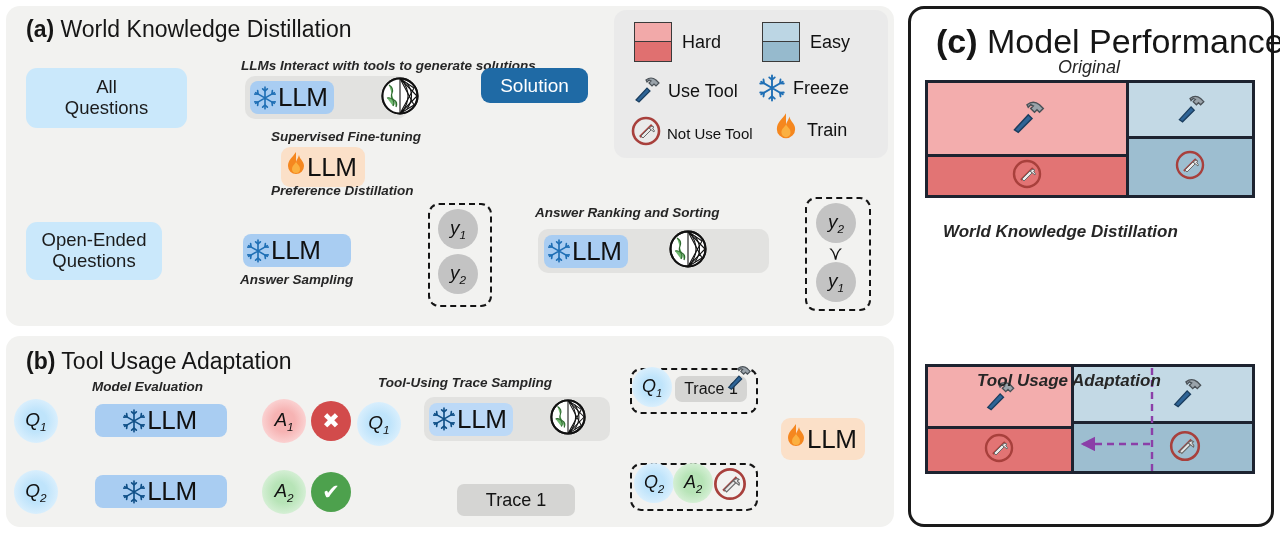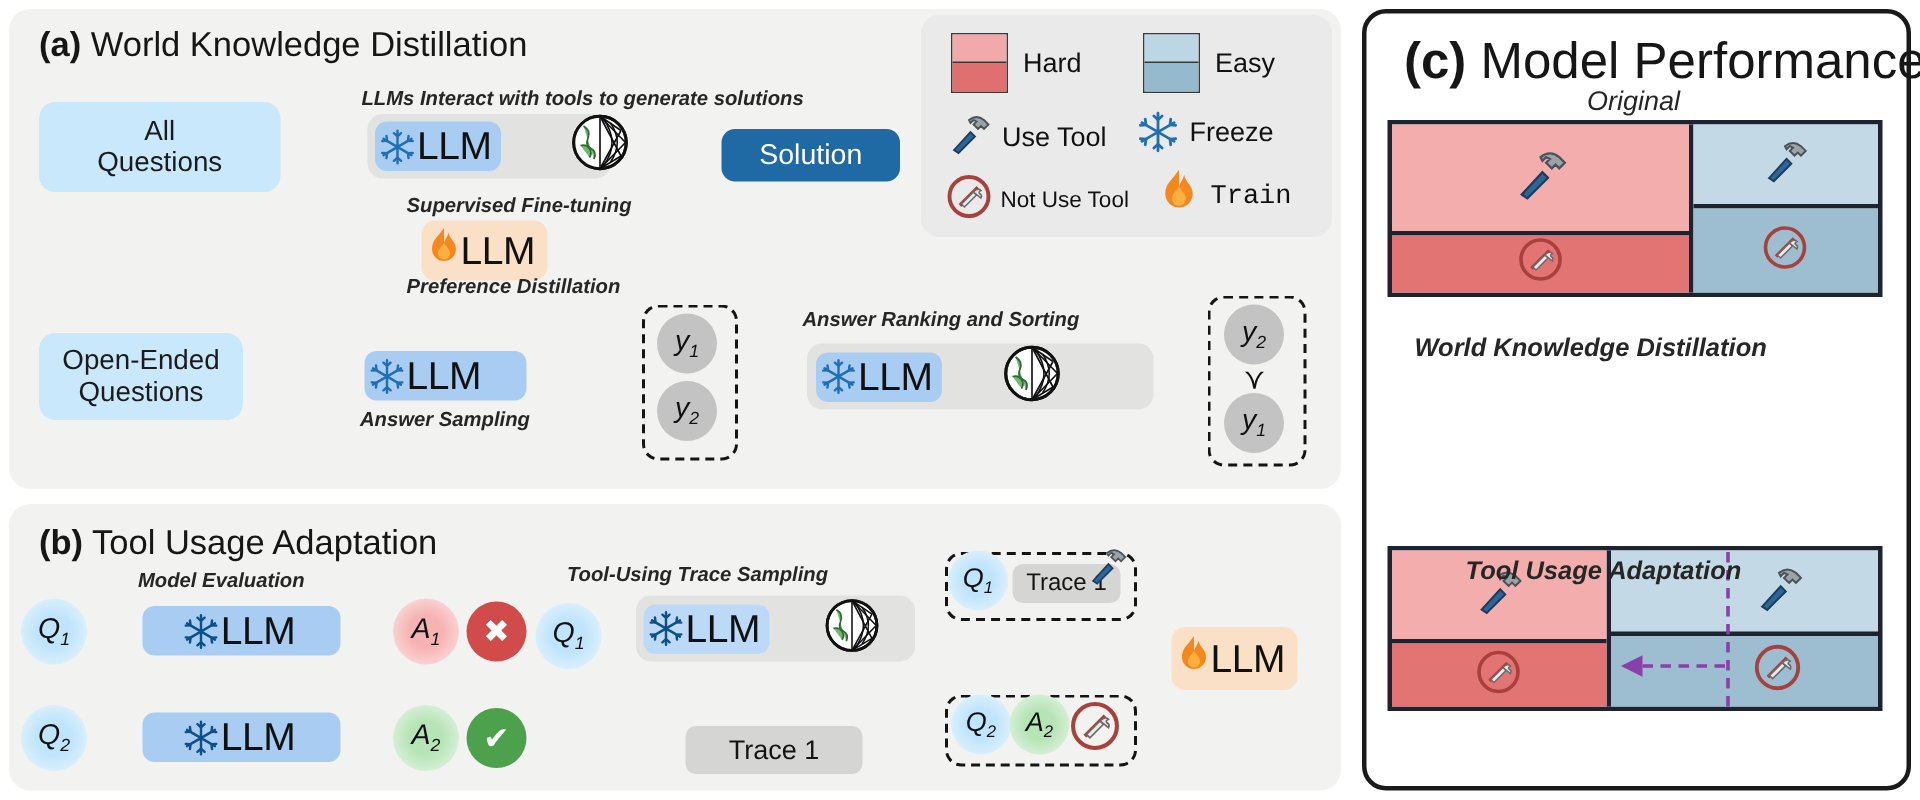--- a/index.html
+++ b/index.html
@@ -168,21 +168,21 @@
       <path d="M7 22 q4-1 6 2 q2 3 0 6" fill="#6fb86f" stroke="#2f6b2f" stroke-width="1.2"></path>
       <g stroke="#111" stroke-width="1.1" fill="none">
         <path d="M20 2.5 L34 12 M20 2.5 L37 20 M20 2.5 L34 29 M20 37.5 L34 29 M20 37.5 L37 20 M20 37.5 L34 12"></path>
         <path d="M20 2.5 L20 37.5 M22 4 q12 16 0 32 M27 7 q9 13 0 26"></path>
       </g>
       <circle cx="20" cy="20" r="17.5" fill="none" stroke="#111" stroke-width="2"></circle>
     </svg>
   </span>
 </div>
 
-<div class="abs solbox" style="left:481px;top:86px;width:119px;height:35px;">Solution</div>
+<div class="abs solbox" style="left:481px;top:68px;width:107px;height:35px;">Solution</div>
 
 <div class="abs caption" style="left:271px;top:129px;">Supervised Fine-tuning</div>
 
 <div class="abs llm-train" style="left:281px;top:147px;height:40px;">
   <span style="display:inline-block;">
     <svg width="22" height="28" viewBox="0 0 22 28">
       <path d="M11 1 C7 7 3 9 3 15 a8 8 0 0 0 16 0 c0-5-4-6-5-11 c-1 4-3 5-3 8 c0-4 0-8 0-11z" fill="#f5871f"></path>
       <path d="M11 11 c-2 3-4 4-4 7 a4 4 0 0 0 8 0 c0-3-2-4-4-7z" fill="#fbb040"></path>
     </svg>
   </span>
@@ -313,21 +313,21 @@
   <span class="lgtxt sm" style="margin-left:5px;">Not Use Tool</span>
 </div>
 
 <div class="abs lgrow" style="left:773px;top:112px;">
   <span>
     <svg width="26" height="32" viewBox="0 0 22 28">
       <path d="M11 1 C7 7 3 9 3 15 a8 8 0 0 0 16 0 c0-5-4-6-5-11 c-1 4-3 5-3 8 c0-4 0-8 0-11z" fill="#f5871f"></path>
       <path d="M11 11 c-2 3-4 4-4 7 a4 4 0 0 0 8 0 c0-3-2-4-4-7z" fill="#fbb040"></path>
     </svg>
   </span>
-  <span class="lgtxt" style="margin-left:8px;font-family:Liberation Mono, monospace;">Train</span>
+  <span class="lgtxt" style="margin-left:8px;">Train</span>
 </div>
 
 <div class="abs panel-b"></div>
 
 <div class="abs ptitle" style="left:26px;top:348px;">
   <b>(b)</b>
   <span class="t"> Tool Usage Adaptation</span>
 </div>
 
 <div class="abs caption" style="left:92px;top:379px;">Model Evaluation</div>

